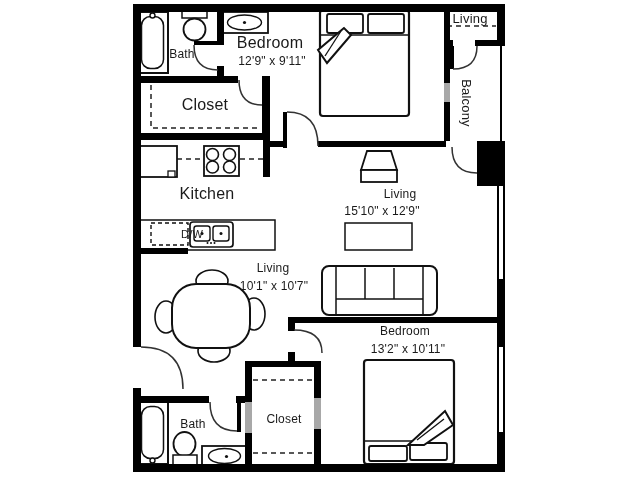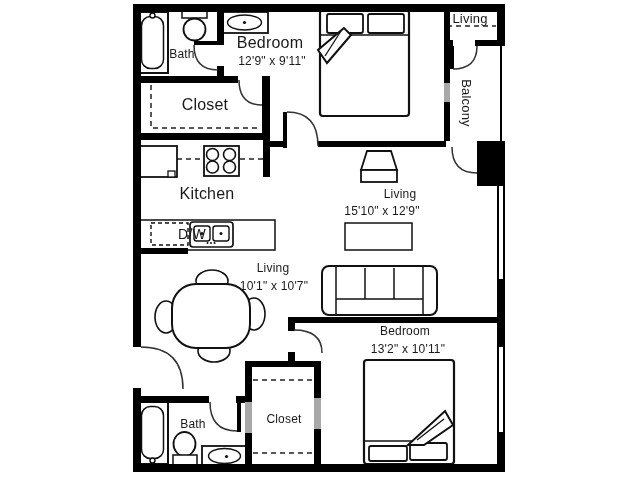--- a/index.html
+++ b/index.html
@@ -4,21 +4,21 @@
 <style>
   html,body{margin:0;padding:0;background:#fff;}
   #canvas{
     position:relative;width:640px;height:480px;background:#fff;overflow:hidden;
     font-family:"Liberation Sans", sans-serif;color:#1a1a1a;
   }
   .lbl{
     position:absolute;transform:translate(-50%,-50%);white-space:nowrap;
     color:#1a1a1a;letter-spacing:.2px;line-height:1;
   }
-  .f16{font-size:16px;} .f15{font-size:12px;} .f13{font-size:13px;} .f11{font-size:14px;padding-left:44px;}
+  .f16{font-size:16px;} .f15{font-size:12px;} .f13{font-size:13px;} .f11{font-size:11px;padding-left:44px;}
   .rot90{transform:translate(-50%,-50%) rotate(90deg);}
   svg{position:absolute;left:0;top:0;}
 </style>
 </head>
 <body>
 
 <div id="canvas">
 
   <svg width="640" height="480" viewBox="0 0 640 480">
 

